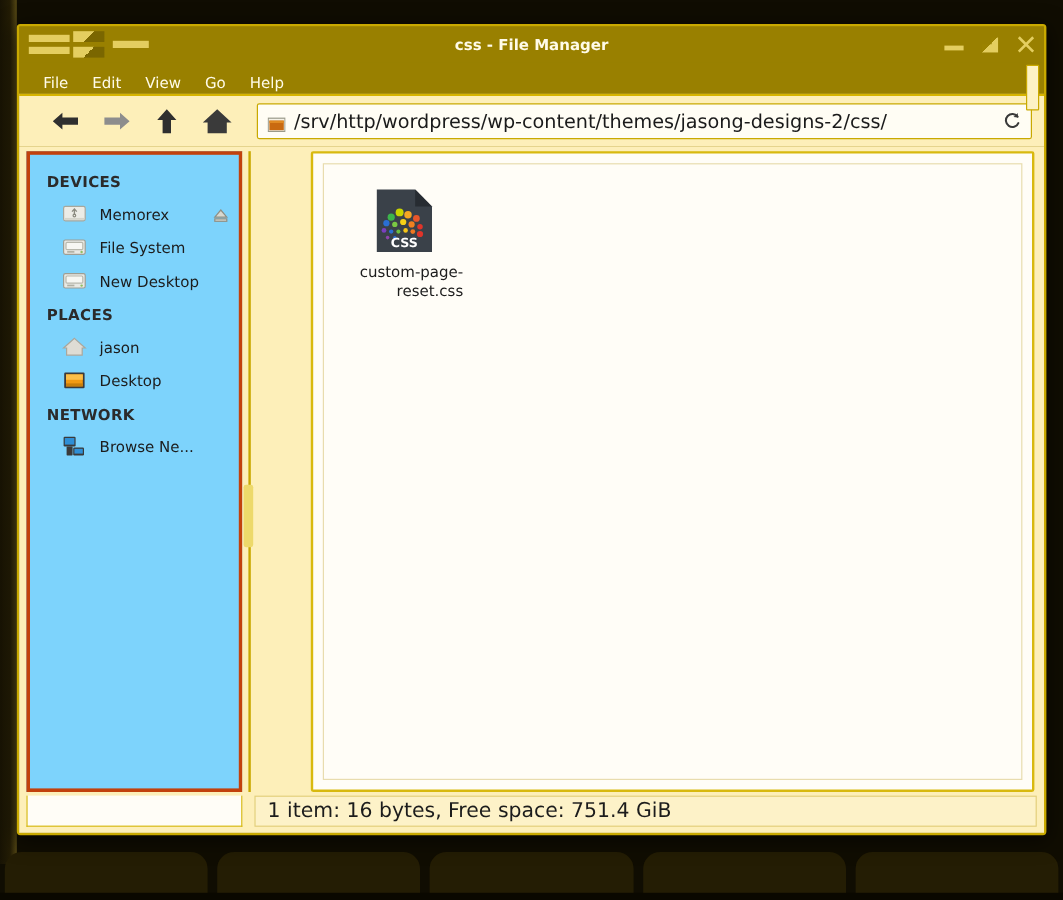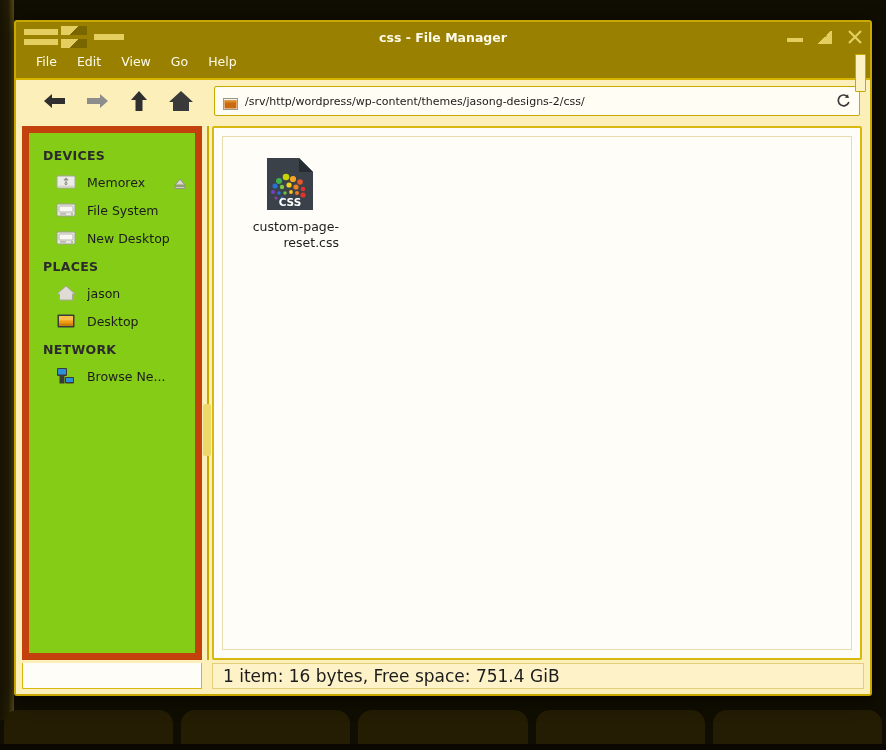--- a/index.html
+++ b/index.html
@@ -109,21 +109,21 @@
     clip-path: polygon(0 100%, 100% 100%, 100% 0, 60% 0, 60% 45%, 0 45%);
   }
   .wc-close svg { display: block; }
 
   
   .menubar {
     height: 26px;
     flex: none;
     background: #998000;
     display: flex;
-    align-items: flex-start;
+    align-items: flex-end;
     gap: 4px;
     padding-left: 12px;
     position: relative;
   }
   .menu-item {
     color: #fffbe8;
     font-size: 12.5px;
     padding: 2px 8px;
     cursor: pointer;
     white-space: nowrap;
@@ -168,41 +168,41 @@
     padding: 0 8px;
     gap: 7px;
   }
   .folder-mini {
     width: 15px; height: 13px;
     flex: none;
     position: relative;
   }
   .path-text {
     flex: 1;
-    font-size: 11px;
+    font-size: 16px;
     color: #1a1a1a;
     white-space: nowrap;
     overflow: hidden;
   }
   .reload-icon { flex: none; cursor: pointer; width: 16px; height: 16px; }
 
   
   .wbody {
     flex: 1;
     display: flex;
     background: #fdefb9;
     padding: 4px 6px 0 6px;
     min-height: 0;
   }
 
   .sidebar {
     width: 180px;
     flex: none;
-    background: #84cc16;
-    border: 7px solid #c2410c;
+    background: #7dd3fc;
+    border: 3px solid #c2410c;
     overflow: hidden;
     padding-top: 8px;
   }
   .side-group {
     font-size: 12.5px;
     font-weight: bold;
     color: #2b2b2b;
     padding: 7px 0 5px 14px;
     letter-spacing: .3px;
   }
@@ -250,20 +250,21 @@
     flex: 1;
     min-width: 0;
     padding-right: 2px;
   }
   .filepane {
     height: 100%;
     background: #fffdf7;
     border: 2px solid #d8b90f;
     border-radius: 2px;
     padding: 8px;
+    margin-left: 47px;
   }
   .filepane-inner {
     height: 100%;
     border: 1px solid #e8dcae;
     padding: 14px;
     display: flex;
     flex-wrap: wrap;
     align-content: flex-start;
     gap: 6px;
   }

